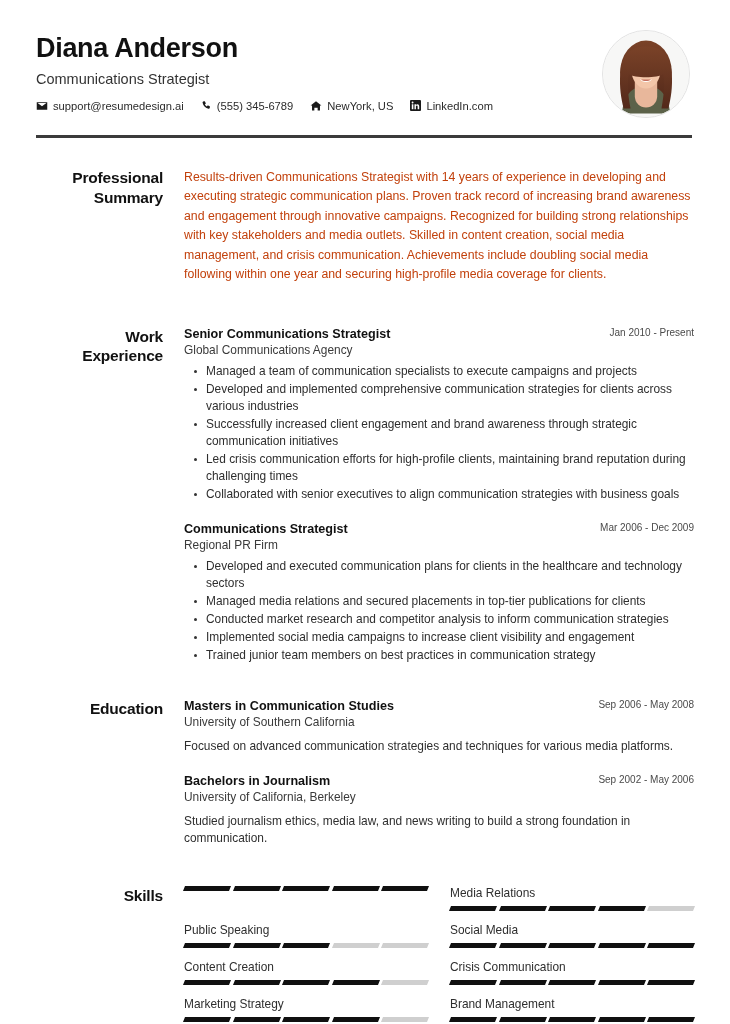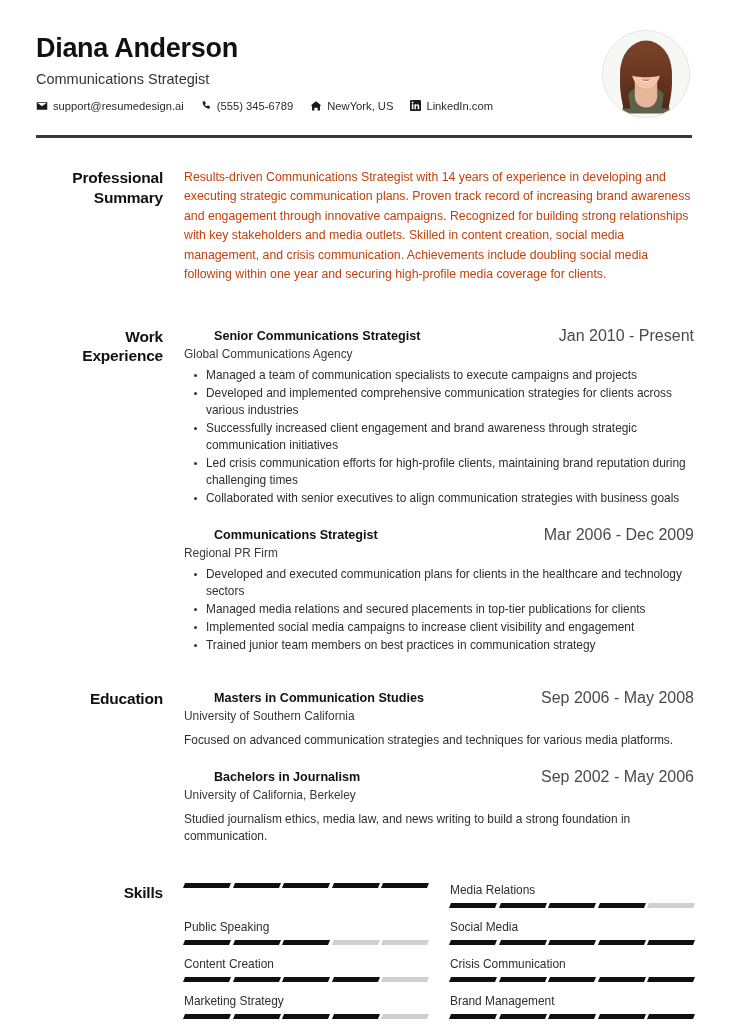--- a/index.html
+++ b/index.html
@@ -114,32 +114,31 @@
     color: #c2410c;
     text-align: left;
   }
 
   
   .entry { margin-bottom: 19px; }
   .entry:last-child { margin-bottom: 0; }
 
   .entry-head {
     display: flex;
-    align-items: center;
+    align-items: flex-start;
     justify-content: space-between;
     gap: 12px;
-    margin-left: 30px;
   }
   .entry-title {
     font-size: 12.6px;
     font-weight: bold;
     color: #111111;
   }
   .entry-date {
-    font-size: 16px;
+    font-size: 10px;
     color: #4a4a4a;
     white-space: nowrap;
     flex: none;
   }
   .entry-sub {
     font-size: 11.9px;
     color: #3a3a3a;
     margin-top: 2px;
   }
 
@@ -319,20 +318,21 @@
         </div>
         <div class="entry">
           <div class="entry-head">
             <div class="entry-title">Communications Strategist</div>
             <div class="entry-date">Mar 2006 - Dec 2009</div>
           </div>
           <div class="entry-sub">Regional PR Firm</div>
           <ul class="bullets">
             <li>Developed and executed communication plans for clients in the healthcare and technology sectors</li>
             <li>Managed media relations and secured placements in top-tier publications for clients</li>
+            <li>Conducted market research and competitor analysis to inform communication strategies</li>
             <li>Implemented social media campaigns to increase client visibility and engagement</li>
             <li>Trained junior team members on best practices in communication strategy</li>
           </ul>
         </div>
       </div>
   </div>
 
   <div class="section" id="education-section">
     <div class="section-label">Education</div>
     <div class="section-body" id="education-list">

